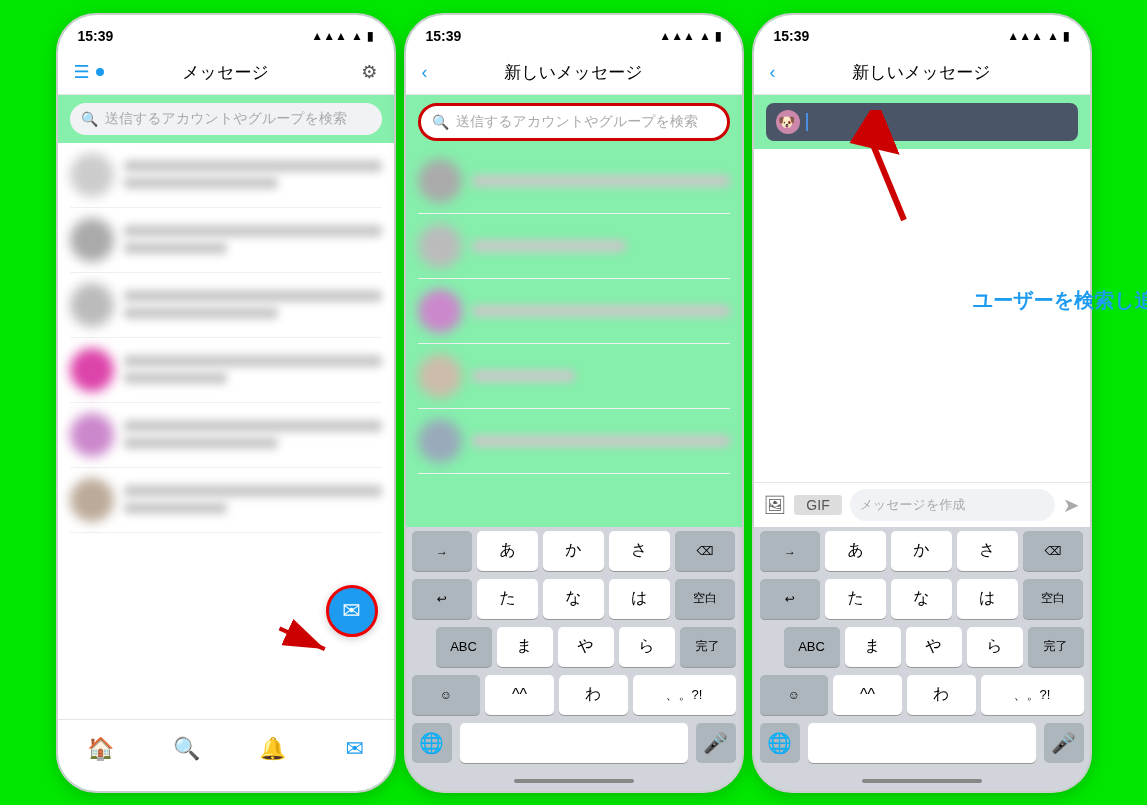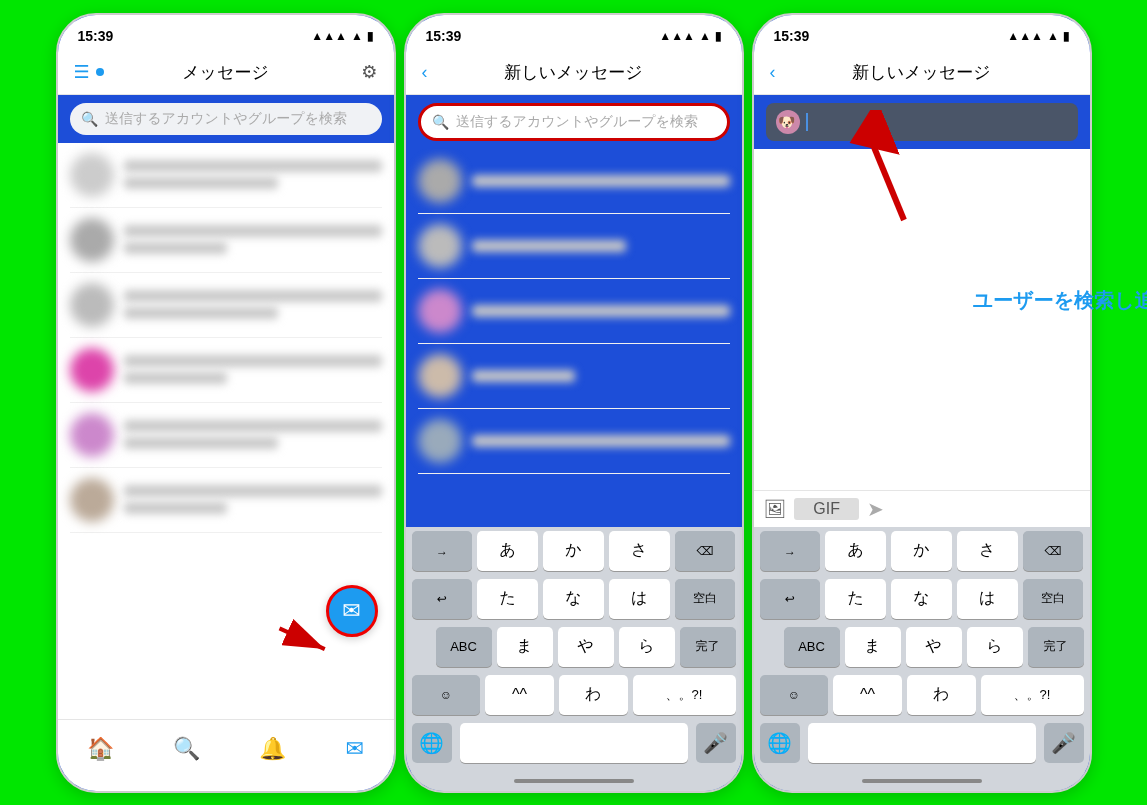--- a/index.html
+++ b/index.html
@@ -22,21 +22,21 @@
       width: 100%;
       height: 100%;
       align-items: center;
       justify-content: center;
     }
 
     
     .phone {
       width: 340px;
       height: 780px;
-      background: #1d4ed8;
+      background: #86efac;
       border-radius: 40px;
       border: 2px solid #ccc;
       overflow: hidden;
       display: flex;
       flex-direction: column;
       box-shadow: 0 4px 16px rgba(0,0,0,0.18);
       position: relative;
     }
 
     
@@ -579,21 +579,24 @@
             <div class="recipient-avatar">🐶</div>
           </div>
           <span class="recipient-cursor"></span>
         </div>
 
         <div class="content" style="background:#fff;">
         </div>
 
         <div class="message-input-bar">
           <span class="msg-icon">🖼</span>
-          <span class="msg-icon" style="font-size:16px;background:#ddd;padding:2px 19px;border-radius:3px;">GIF</span>
+          <span class="msg-icon" style="font-size:14px;background:#ddd;padding:2px 12px;border-radius:3px;">GIF</span>
+          <div class="msg-input-field">
+            <span style="color:#aaa;font-size:13px;">メッセージを作成</span>
+          </div>
           <span class="msg-send">➤</span>
         </div>
 
         <div class="keyboard">
           <div class="keyboard-row">
             <div class="key dark">→</div>
             <div class="key">あ</div>
             <div class="key">か</div>
             <div class="key">さ</div>
             <div class="key dark">⌫</div>

